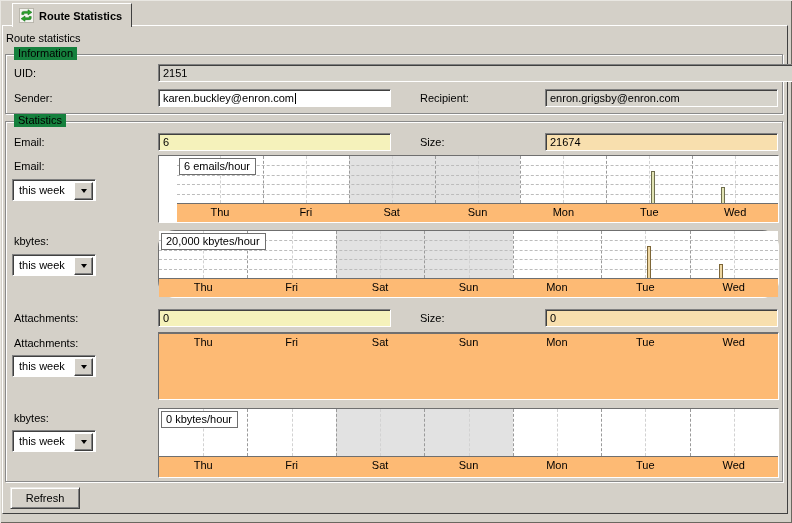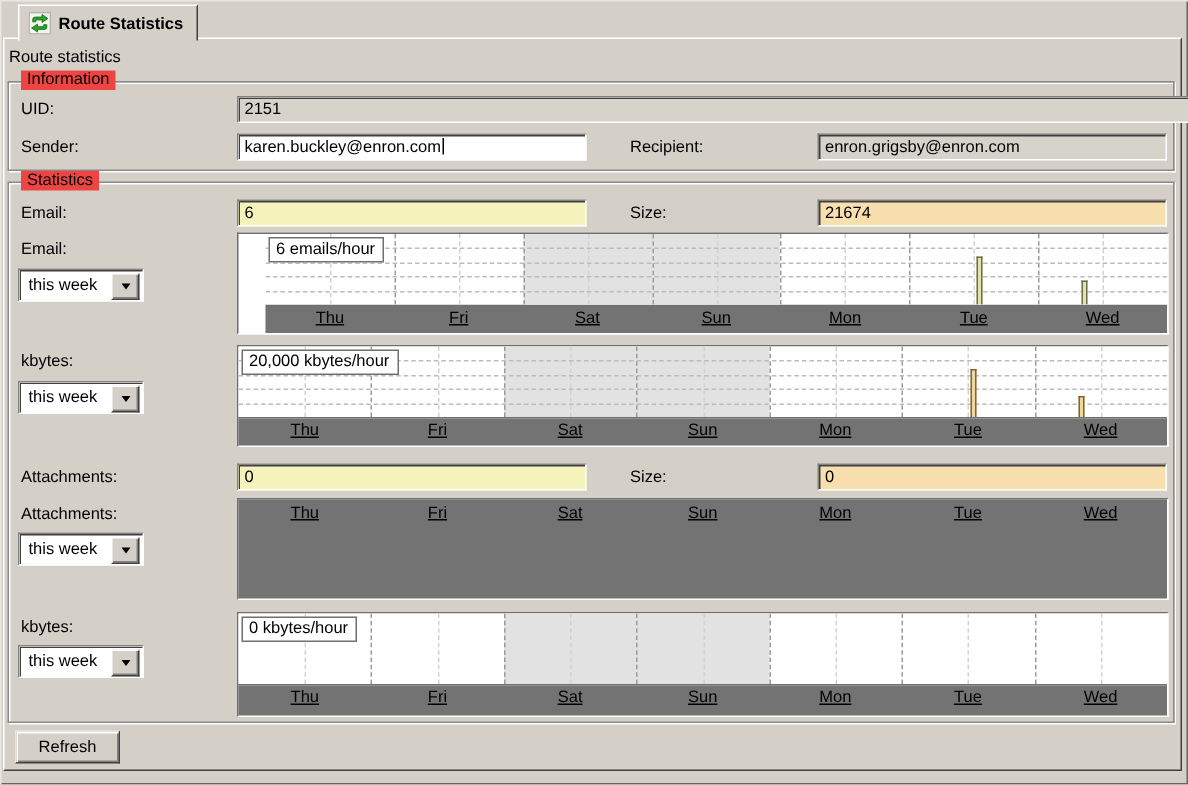--- a/index.html
+++ b/index.html
@@ -17,21 +17,21 @@
     font-weight:bold;}
   .tab .ticon{width:15px;height:15px;display:block;}
   
   .panel{position:absolute;left:2px;top:25px;width:786px;height:489px;background:#d4d0c8;
     border-top:1px solid #ffffff;border-left:1px solid #ffffff;
     border-right:1px solid #404040;border-bottom:1px solid #404040;box-sizing:border-box;z-index:1;}
   .abs{position:absolute;white-space:nowrap;z-index:2;}
   
   .group{position:absolute;z-index:2;border:1px solid #8a8a8a;
     box-shadow:1px 1px 0 #ffffff, inset 1px 1px 0 #ffffff;}
-  .legend{position:absolute;top:-8px;left:8px;background:#ef4444;padding:0 4px;line-height:13px;}
+  .legend{position:absolute;top:-8px;left:8px;background:#15803d;padding:0 4px;line-height:13px;}
   
   .field{position:absolute;z-index:2;height:18px;box-sizing:border-box;background:#ffffff;
     border:1px solid;border-color:#808080 #ffffff #ffffff #808080;
     box-shadow:inset 1px 1px 0 #404040;
     padding:2px 4px 0 4px;overflow:hidden;white-space:nowrap;}
   .field.gray{background:#d6d3cb;}
   .field.yellow{background:#f5f2bb;}
   .field.orange{background:#f8dfae;}
   .caret{display:inline-block;width:1px;height:11px;background:#000;vertical-align:-2px;margin-left:1px;}
   
@@ -48,21 +48,21 @@
   .btn{position:absolute;z-index:2;box-sizing:border-box;background:#d4d0c8;text-align:center;
     border:1px solid;border-color:#e9e7e2 #404040 #404040 #e9e7e2;
     box-shadow:inset 1px 1px 0 #ffffff, inset -1px -1px 0 #808080;
     padding-top:4px;}
   
   .chart{position:absolute;z-index:2;box-sizing:border-box;background:#ffffff;
     border:1px solid;border-color:#6f6f6f #ffffff #ffffff #6f6f6f;
     display:flex;flex-direction:column;}
   .plot{position:relative;height:47px;background:#ffffff;overflow:hidden;}
   .axis{height:1px;background:#6f6f6f;}
-  .days{flex:1;display:flex;background:#737373;text-decoration:underline;}
+  .days{flex:1;display:flex;background:#fdba74;}
   .days span{flex:1;text-align:center;padding-top:2px;}
   .shade{position:absolute;top:0;bottom:0;}
   .vline{position:absolute;top:0;bottom:0;width:0;border-left:1px dashed #9a9a9a;}
   .vline.mid{border-left-color:#d2d2d2;}
   .hline{position:absolute;left:0;right:0;height:0;border-top:1px dashed #bcbcbc;}
   .scale-label{position:absolute;left:2px;top:2px;background:#ffffff;
     border:1px solid #6f6f6f;padding:1px 5px 2px 4px;z-index:5;}
   .bar{position:absolute;bottom:0;width:4px;box-sizing:border-box;border:1px solid;border-bottom:none;z-index:4;}
 </style>
 </head>
@@ -155,21 +155,21 @@
       </div>
   </div>
 
   <div class="abs" style="left:14px;top:235px;">kbytes:</div>
   <div class="combo" style="left:12px;top:254px;">
     <span class="combo-text">this week</span>
     <span class="combo-btn">
         <i class="arr"></i>
       </span>
   </div>
-  <div class="chart" style="left:158px;top:230px;width:621px;height:68px;">
+  <div class="chart" style="left:158px;top:230px;width:621px;height:68px;border-radius:17px;">
     <div class="plot">
         <div class="shade" style="left: 28.5714%; width: 28.5714%; background: rgb(226, 226, 226);"></div>
         <div class="vline" style="left: 14.2857%;"></div>
         <div class="vline" style="left: 28.5714%;"></div>
         <div class="vline" style="left: 42.8571%;"></div>
         <div class="vline" style="left: 57.1429%;"></div>
         <div class="vline" style="left: 71.4286%;"></div>
         <div class="vline" style="left: 85.7143%;"></div>
         <div class="vline mid" style="left: 7.14286%;"></div>
         <div class="vline mid" style="left: 21.4286%;"></div>

